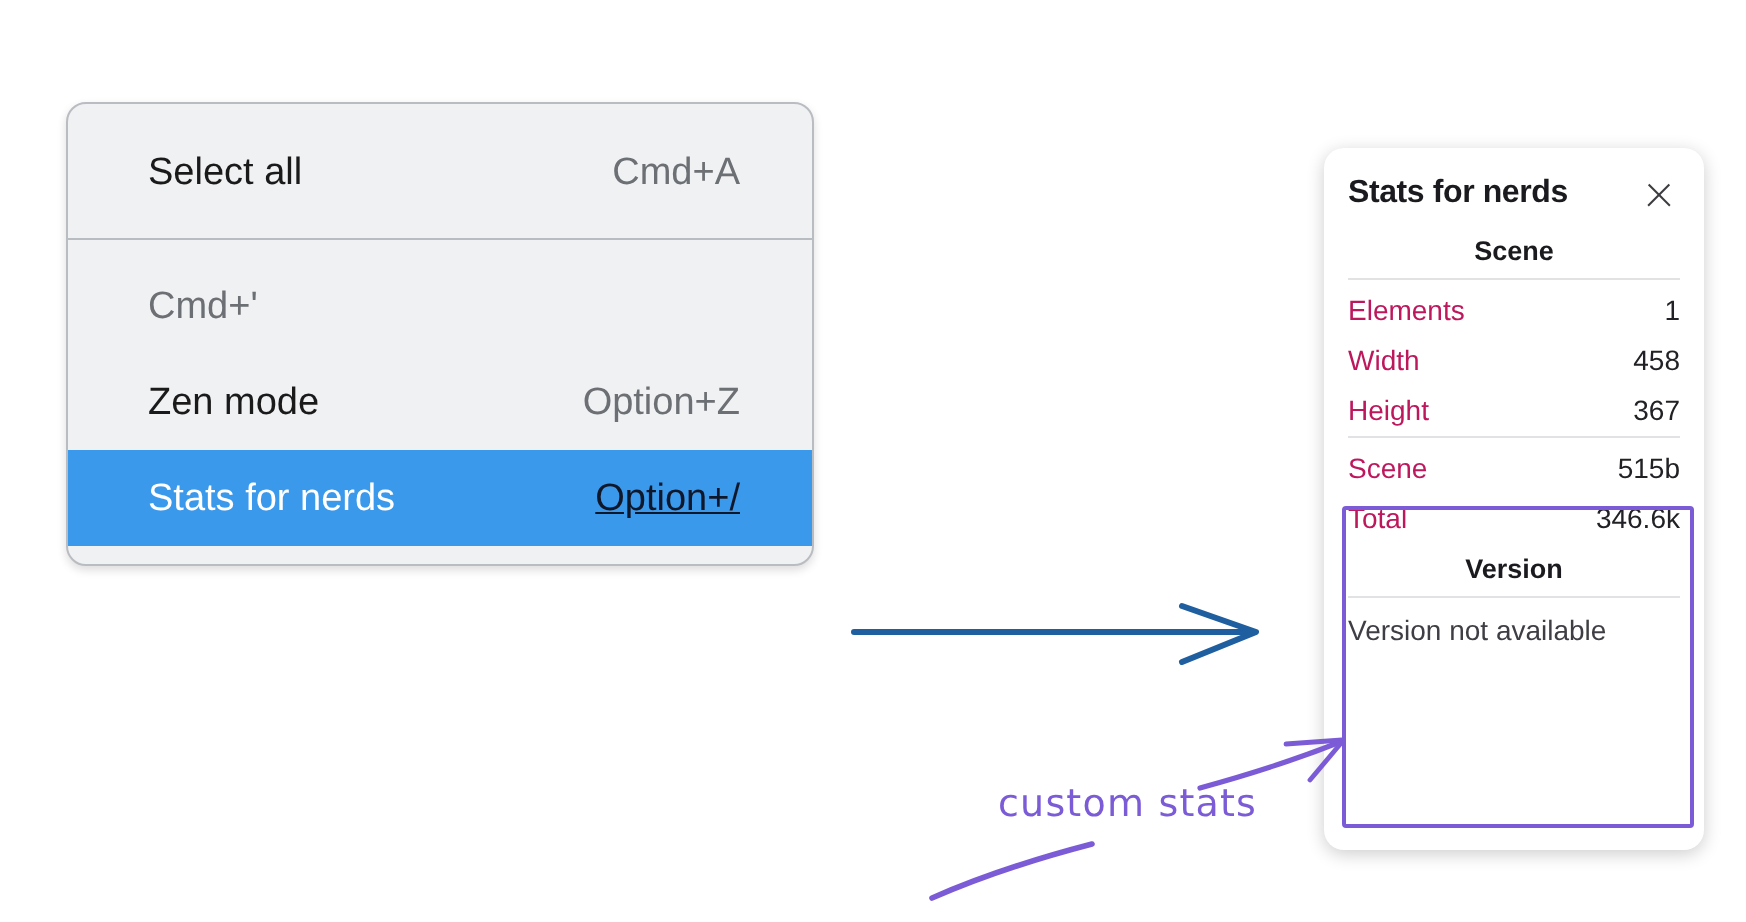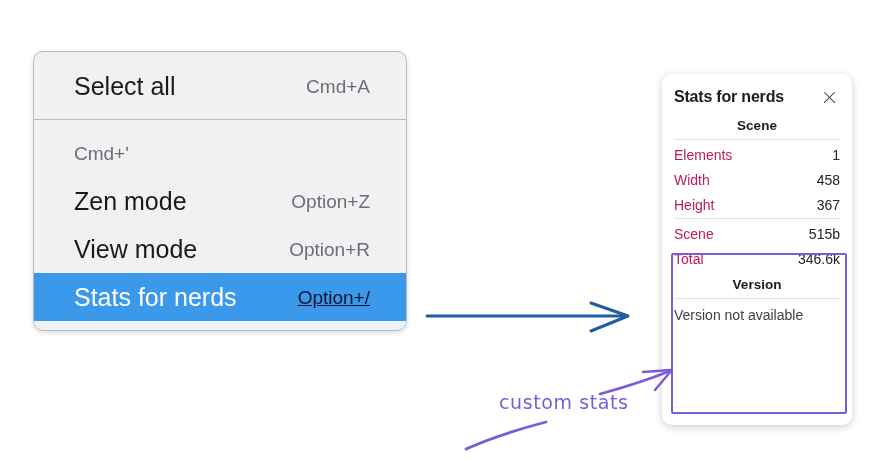--- a/index.html
+++ b/index.html
@@ -39,21 +39,21 @@
   .menu-item {
     display: flex;
     align-items: center;
     justify-content: space-between;
     height: 48px;
     padding: 0 36px 0 40px;
     box-sizing: border-box;
     cursor: default;
   }
   .menu-item .label {
-    font-size: 25px;
+    font-size: 19px;
     color: #1a1a1a;
     line-height: 1;
     white-space: nowrap;
   }
   .menu-item .shortcut {
     font-size: 19px;
     color: #6c6f73;
     line-height: 1;
     white-space: nowrap;
   }
@@ -187,24 +187,20 @@
   <div class="menu-divider"></div>
 
   <div class="menu-section bottom">
     <div class="menu-item">
       <span class="shortcut">Cmd+'</span>
     </div>
     <div class="menu-item">
       <span class="label">Zen mode</span>
       <span class="shortcut">Option+Z</span>
     </div>
-    <div class="menu-item">
-      <span class="label">View mode</span>
-      <span class="shortcut">Option+R</span>
-    </div>
     <div class="menu-item highlighted">
       <span class="label">Stats for nerds</span>
       <span class="shortcut">Option+/</span>
     </div>
   </div>
 
 </div>
 
 <div id="stats-panel">
 

